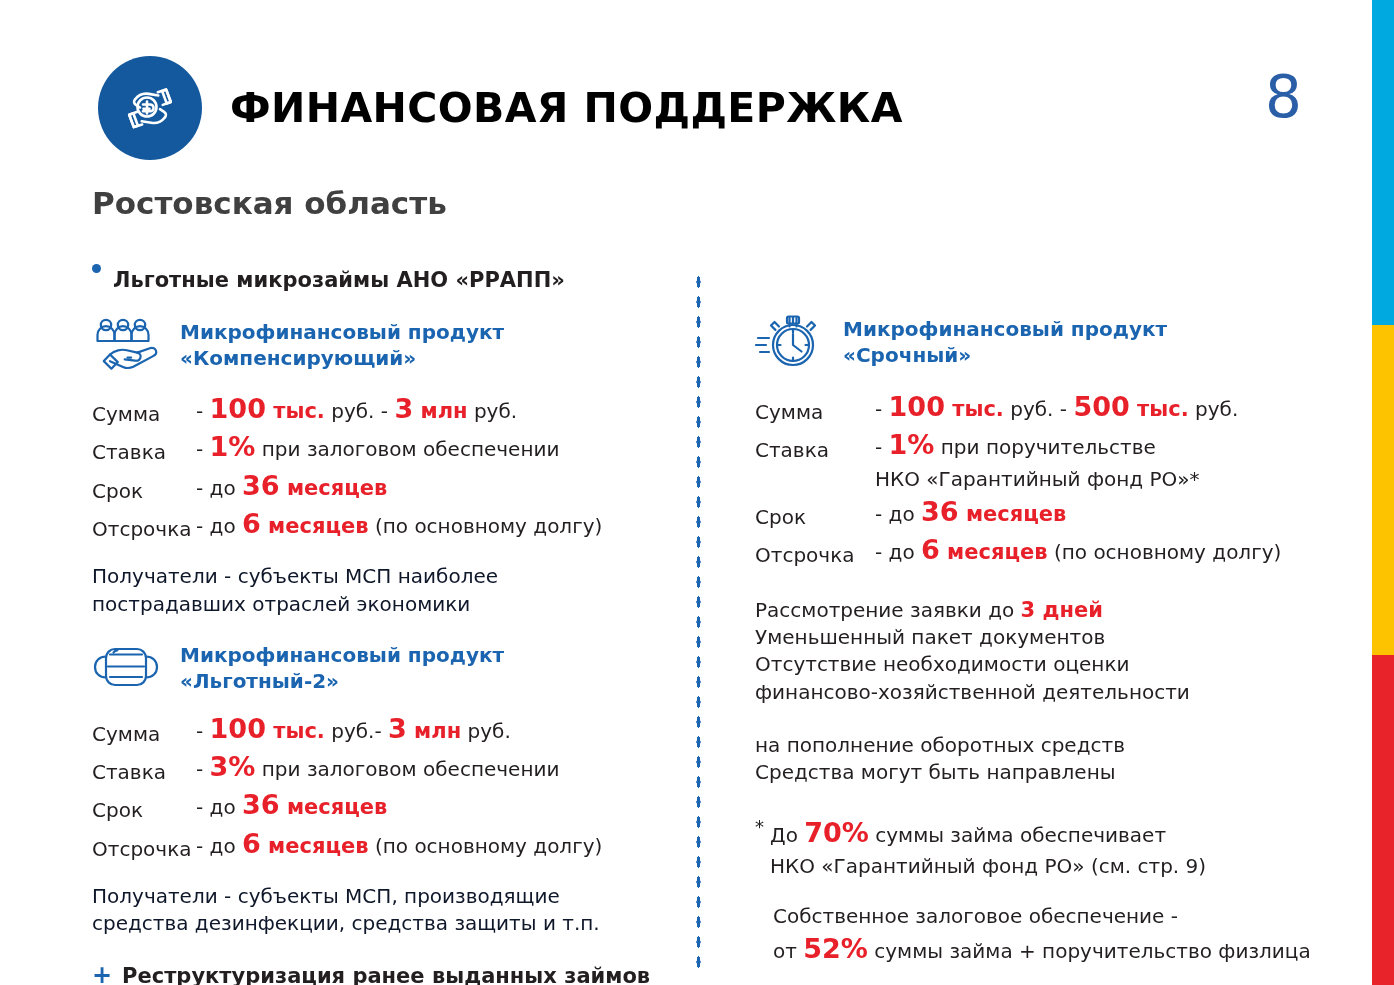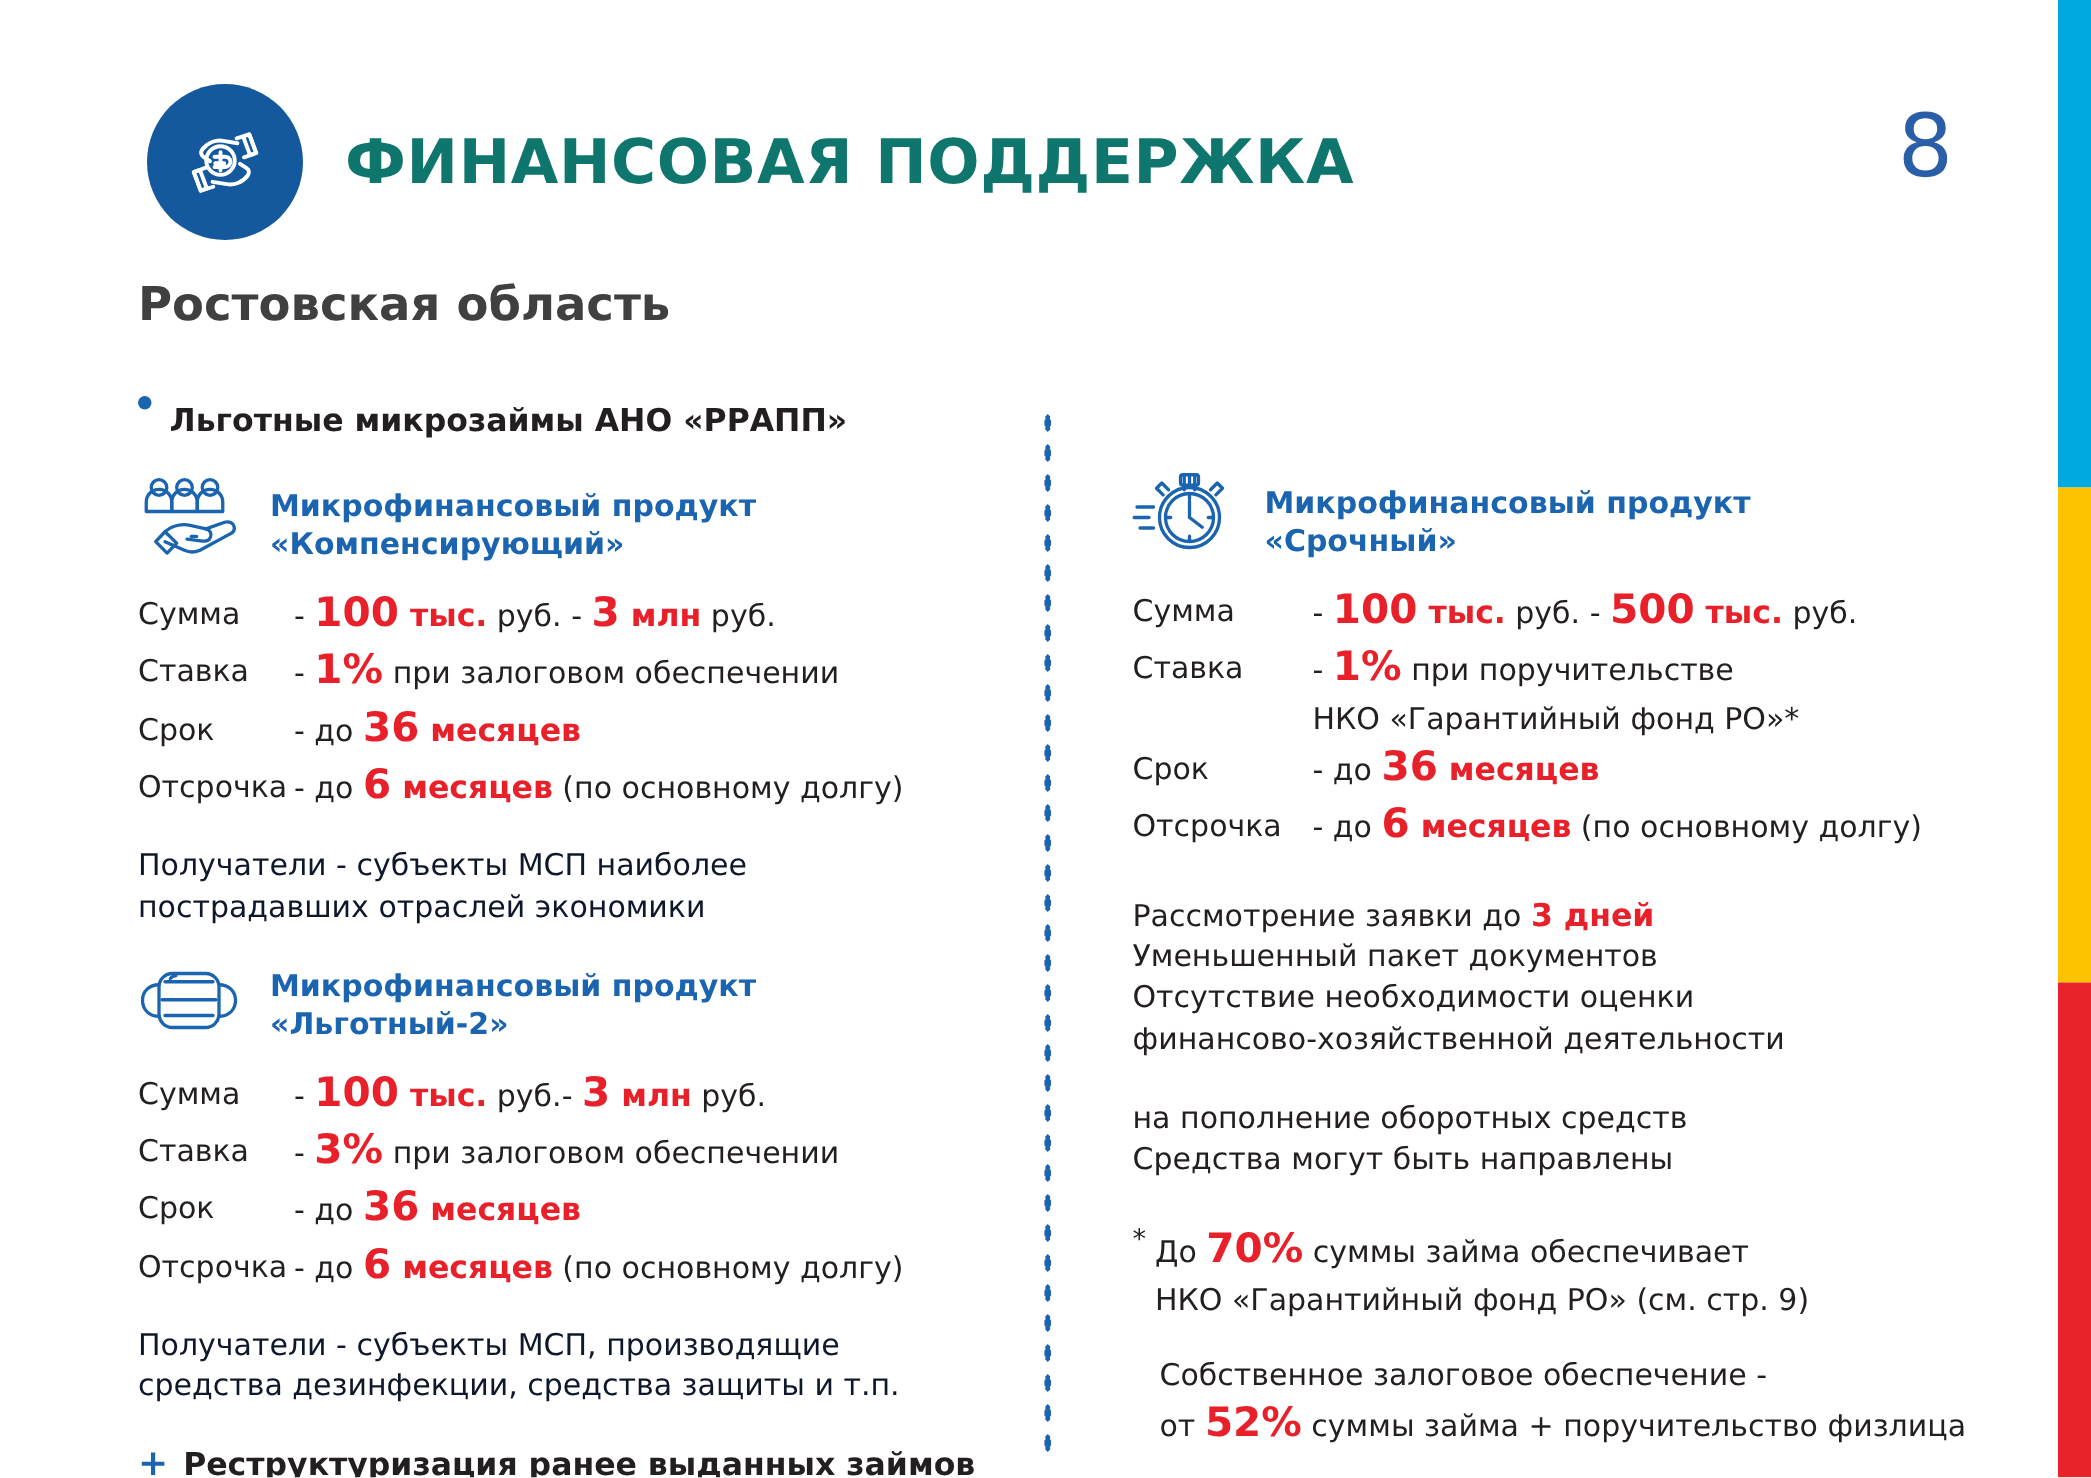--- a/index.html
+++ b/index.html
@@ -43,21 +43,21 @@
     border-radius: 50%;
     background: #14599e;
     display: flex;
     align-items: center;
     justify-content: center;
     flex: 0 0 auto;
   }
   .page-title {
     font-size: 41px;
     font-weight: bold;
-    color: #0f766e;
+    color: #000000;
     letter-spacing: 0.4px;
     white-space: nowrap;
   }
   .page-number {
     position: absolute;
     right: 92px;
     top: 68px;
     font-size: 58px;
     color: #2a5fa8;
     font-weight: normal;
@@ -126,36 +126,36 @@
   .plus-mark {
     color: #1a64b0;
     font-size: 24px;
     font-weight: bold;
     flex: 0 0 auto;
   }
 
   
   .product {
     display: flex;
-    align-items: flex-end;
+    align-items: center;
     gap: 16px;
     margin-top: 22px;
   }
   .prod-icon { flex: 0 0 auto; width: 72px; padding-top: 2px; }
   .prod-title {
     font-size: 20px;
     font-weight: bold;
     color: #1a64b0;
     line-height: 1.28;
     padding-top: 2px;
   }
 
   
   .specs { margin-top: 14px; font-size: 20px; color: #231f20; }
-  .spec-row { display: flex; align-items: center; line-height: 1.42; }
+  .spec-row { display: flex; align-items: flex-end; line-height: 1.42; }
   .spec-label { flex: 0 0 auto; }
   .spec-val { flex: 1 1 auto; }
   .col-left  .spec-label { width: 104px; }
   .col-right .spec-label { width: 120px; }
   .red-big { color: #e8202a; font-weight: bold; font-size: 27px; }
   .red-med { color: #e8202a; font-weight: bold; font-size: 21px; }
 
   .para {
     margin-top: 20px;
     font-size: 20px;

